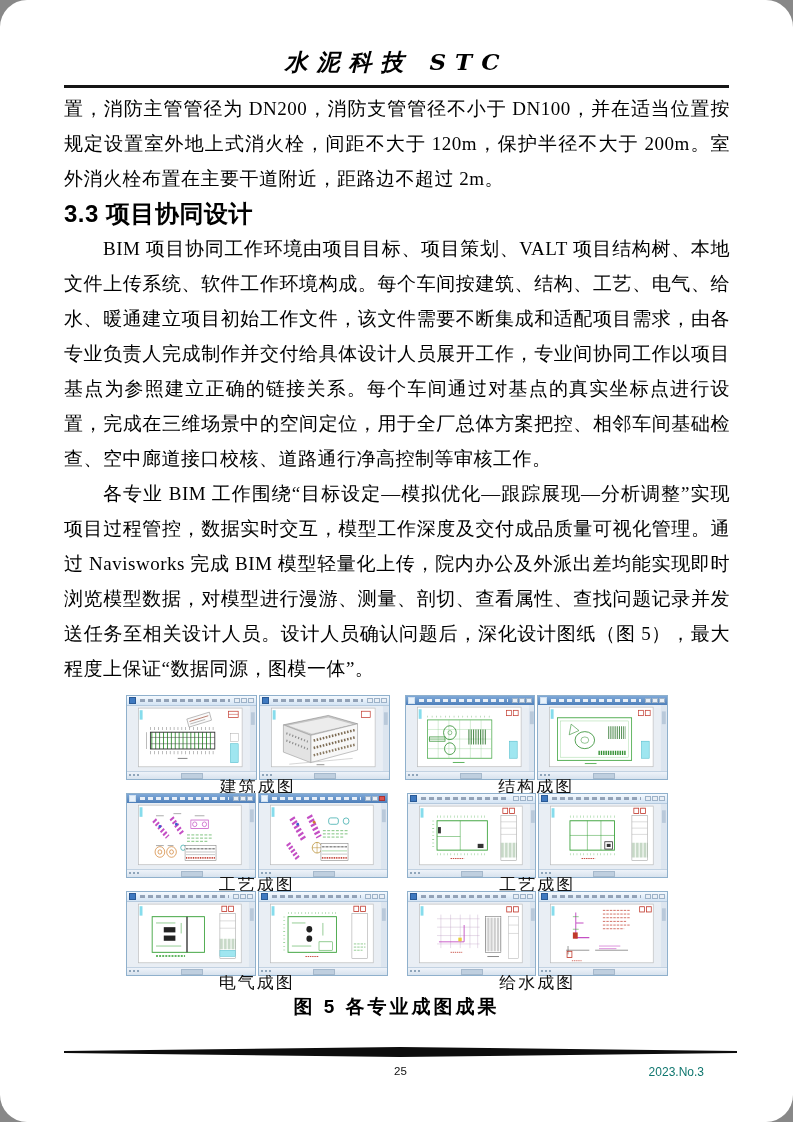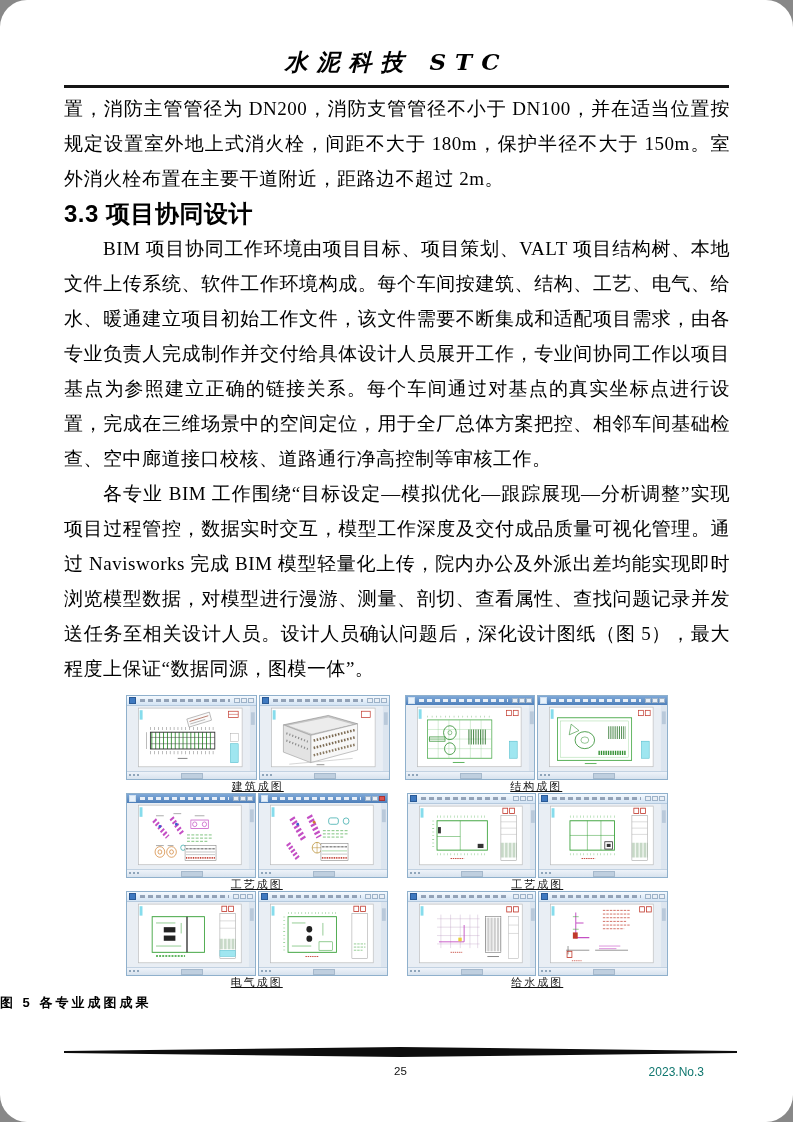--- a/index.html
+++ b/index.html
@@ -28,22 +28,22 @@
     font-size:24px;line-height:35px;margin:0;font-weight:bold;
     font-family:"Liberation Sans",sans-serif;letter-spacing:0.5px;
   }
   
   .figure{margin:9px 0 0 126px;width:542px;}
   .fig-row{display:flex;gap:19px;margin:0;}
   .fig-row.r1{gap:15px;}
   .fig-group{flex:1;min-width:0;}
   .fig-pair{display:flex;gap:2px;}
   .fig-label{
-    text-align:center;font-size:11px;line-height:13px;color:#111;
-    letter-spacing:2px;font-family:"Liberation Serif",serif;text-decoration:underline;
+    text-align:center;font-size:17px;line-height:13px;color:#111;
+    letter-spacing:2px;font-family:"Liberation Serif",serif;
   }
   
   .win{
     flex:1;min-width:0;height:85px;display:flex;flex-direction:column;
     border:1px solid var(--window_border,#8fb0cc);background:#dce8f4;
     box-sizing:border-box;
   }
   .tbar{
     height:9px;display:flex;align-items:center;padding:0 2px;flex:none;
   }
@@ -66,21 +66,21 @@
   .wstatus .hthumb{
     position:absolute;left:50%;top:1px;width:20px;height:4px;margin-left:-10px;
     background:#bfcfdf;border:0.5px solid #a6b9cc;
   }
   .wstatus .harrows{
     position:absolute;left:2px;top:2px;width:12px;height:2px;
     background:repeating-linear-gradient(90deg,#8fa5ba 0 2px,transparent 2px 4px);
   }
   
   .fig-caption{
-    font-size:13px;font-weight:bold;margin-top:5px;
+    text-align:center;font-size:19px;font-weight:bold;margin-top:5px;
     font-family:"Liberation Sans",sans-serif;letter-spacing:3px;
   }
   
   footer{position:absolute;left:64px;right:56px;top:1047px;}
   .footer-bar{display:block;width:100%;height:10px;}
   .footer-texts{position:relative;height:16px;margin-top:8px;font-family:"Liberation Sans",sans-serif;}
   .page-number{
     position:absolute;left:0;right:0;text-align:center;font-size:11.5px;color:#111;
   }
   .issue-number{position:absolute;right:33px;font-size:12px;color:#0f766e;}
@@ -93,21 +93,21 @@
 <body>
 
 <div class="page">
 
   <header>
     <div class="journal-title">水泥科技 STC</div>
     <div class="header-rule"></div>
   </header>
 
   <main>
-    <p class="para">置，消防主管管径为 DN200，消防支管管径不小于 DN100，并在适当位置按规定设置室外地上式消火栓，间距不大于 180m，保护半径不大于 150m。室外消火栓布置在主要干道附近，距路边不超过 2m。</p>
+    <p class="para">置，消防主管管径为 DN200，消防支管管径不小于 DN100，并在适当位置按规定设置室外地上式消火栓，间距不大于 120m，保护半径不大于 200m。室外消火栓布置在主要干道附近，距路边不超过 2m。</p>
     <h2 class="section-heading">3.3 项目协同设计</h2>
     <p class="para indent">BIM 项目协同工作环境由项目目标、项目策划、VALT 项目结构树、本地文件上传系统、软件工作环境构成。每个车间按建筑、结构、工艺、电气、给水、暖通建立项目初始工作文件，该文件需要不断集成和适配项目需求，由各专业负责人完成制作并交付给具体设计人员展开工作，专业间协同工作以项目基点为参照建立正确的链接关系。每个车间通过对基点的真实坐标点进行设置，完成在三维场景中的空间定位，用于全厂总体方案把控、相邻车间基础检查、空中廊道接口校核、道路通行净高控制等审核工作。</p>
     <p class="para indent">各专业 BIM 工作围绕“目标设定—模拟优化—跟踪展现—分析调整”实现项目过程管控，数据实时交互，模型工作深度及交付成品质量可视化管理。通过 Navisworks 完成 BIM 模型轻量化上传，院内办公及外派出差均能实现即时浏览模型数据，对模型进行漫游、测量、剖切、查看属性、查找问题记录并发送任务至相关设计人员。设计人员确认问题后，深化设计图纸（图 5），最大程度上保证“数据同源，图模一体”。</p>
   </main>
 
   <div class="figure">
 
     <div class="fig-row r1">
       <div class="fig-group">
         <div class="fig-pair">

